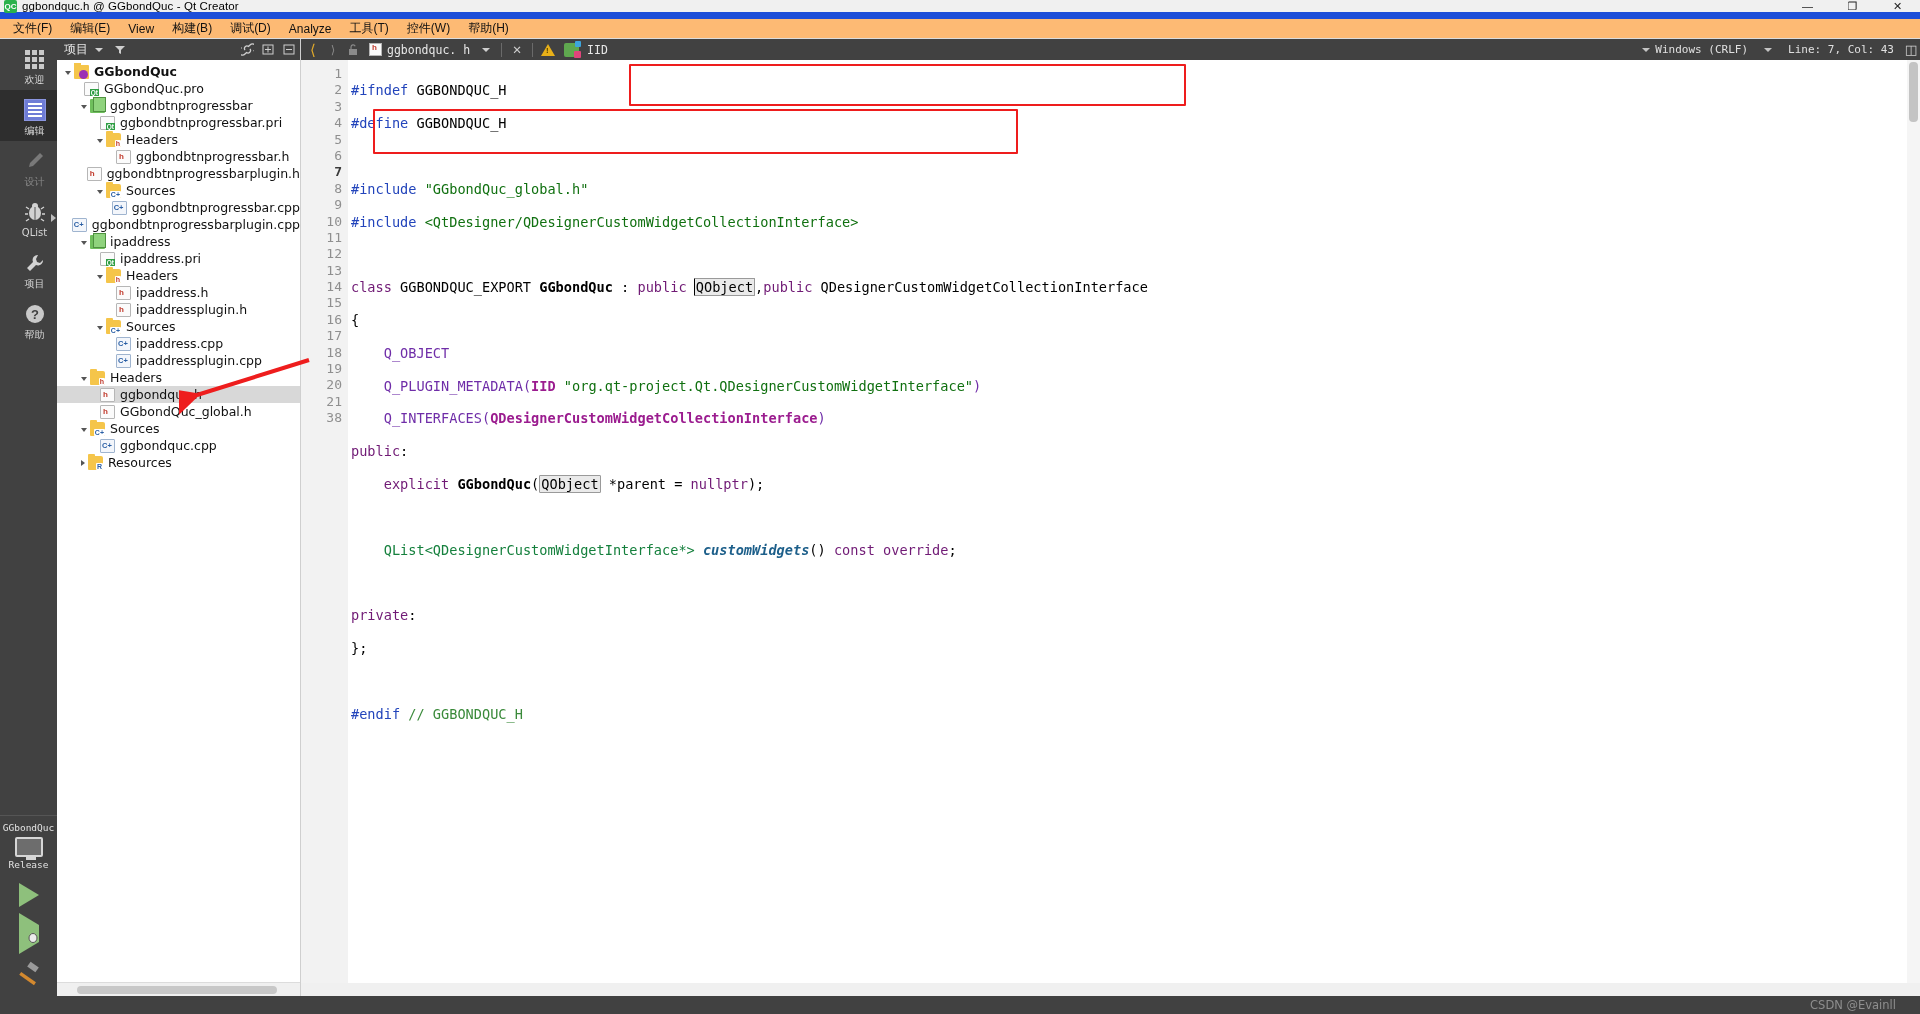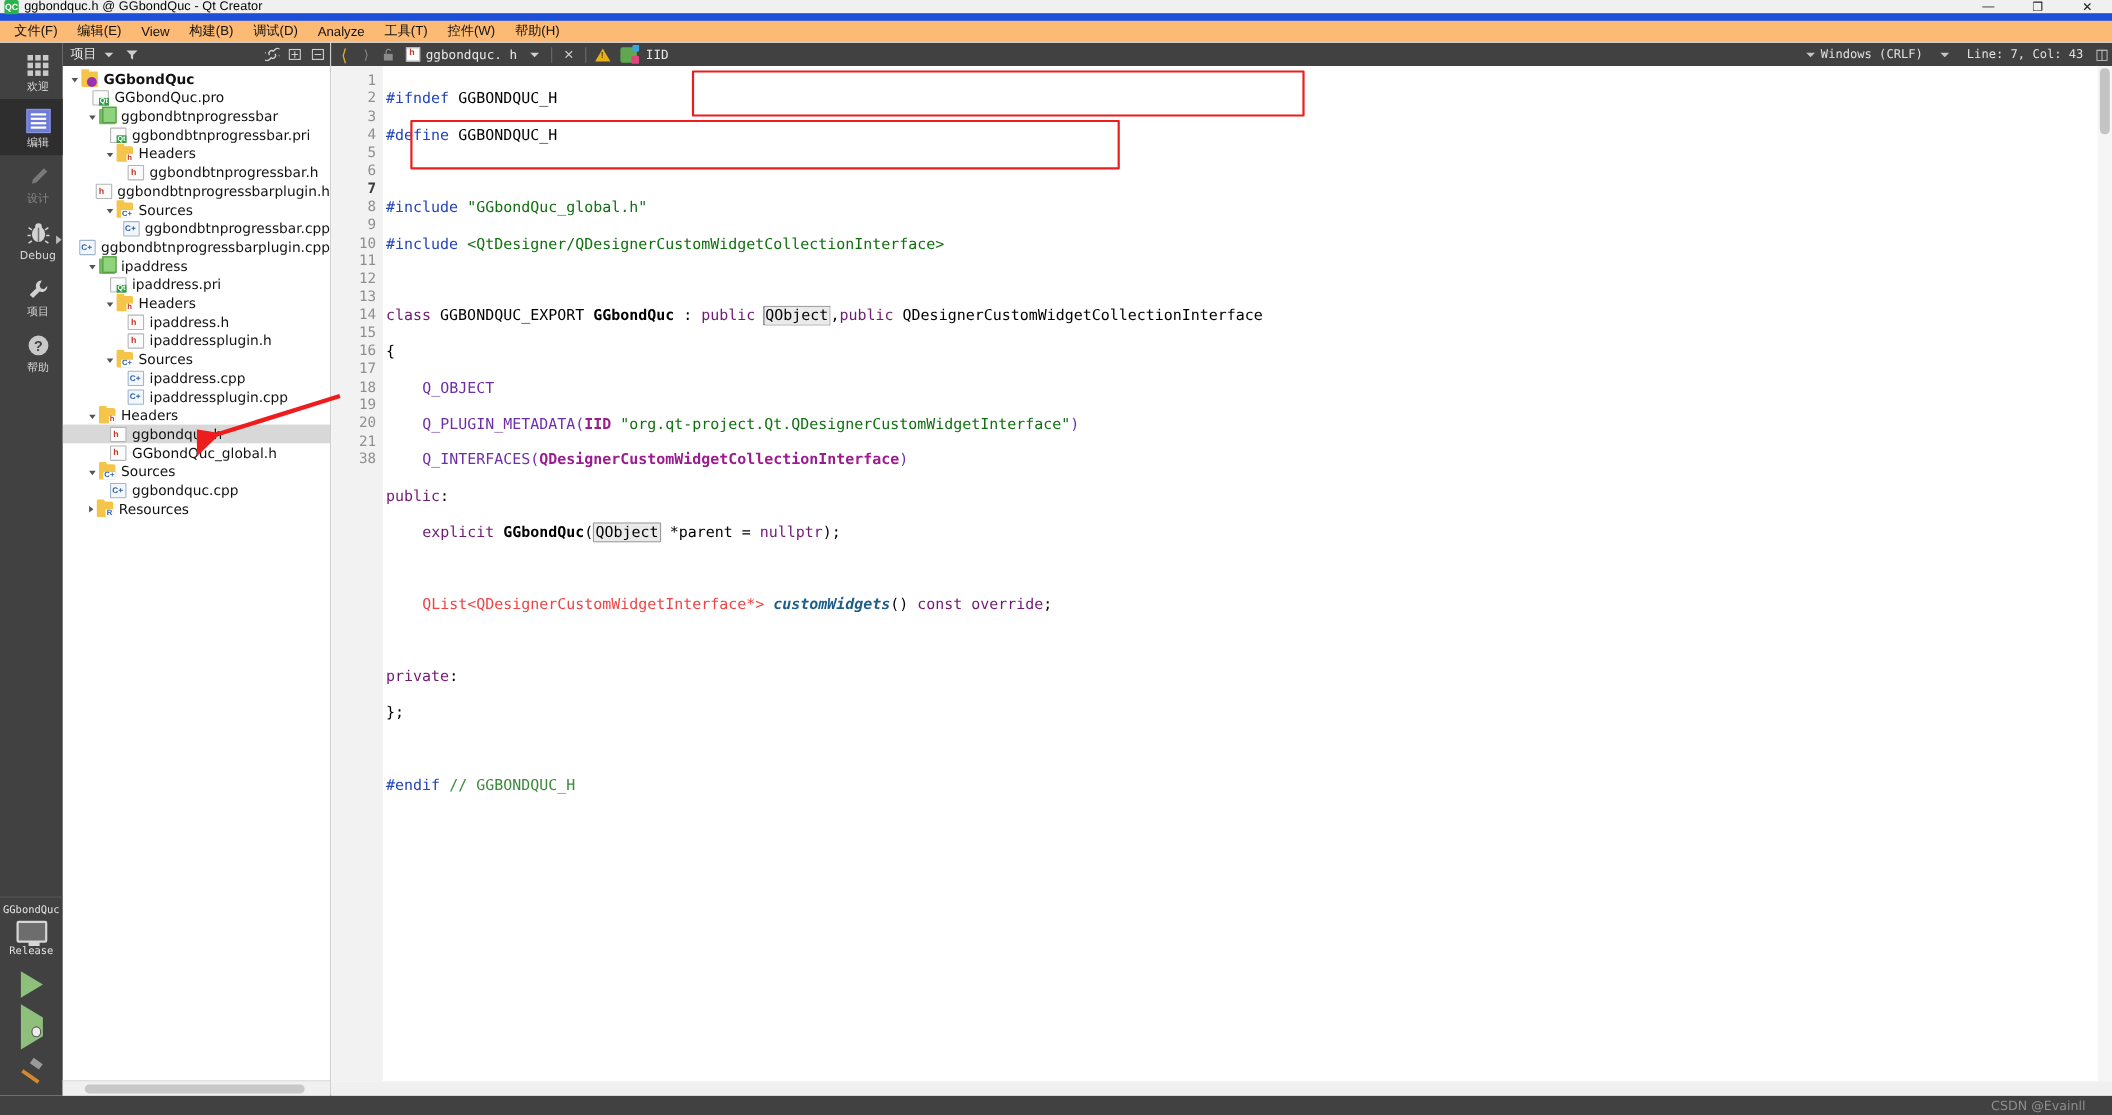--- a/index.html
+++ b/index.html
@@ -168,21 +168,21 @@
     flex: 1; padding: 6px 0 0 3px; font-family: "DejaVu Sans Mono", monospace;
     font-size: 13.6px; line-height: 16.4px; white-space: pre; color: #000; position: relative;
     overflow: hidden;
   }
   .code .ln { height: 16.4px; }
   .kw { color: #701a75; }
   .pre { color: #2244bb; }
   .str { color: #107010; }
   .macro { color: #6f2da8; }
   .macro-b { color: #9b1c8f; font-weight: bold; }
-  .type { color: #ef4444; }
+  .type { color: #15803d; }
   .cls { color: #000; font-weight: bold; }
   .fn { color: #1d5f8a; font-weight: bold; font-style: italic; }
   .plain { color: #000; }
   .boxed {
     border: 1px solid #9a9a9a; background: #eaeaea; padding: 0 1px; border-radius: 1px;
   }
   .cursor-mark { border-left: 1.5px solid #000; margin-left: -1px; }
   .redbox {
     position: absolute; border: 2px solid #ee1d1d; pointer-events: none; border-radius: 1px;
   }
@@ -273,21 +273,21 @@
 
     <div class="mode">
       <div class="glyph">
         <svg width="22" height="22" viewBox="0 0 22 22">
           <ellipse cx="11" cy="12" rx="6" ry="7" fill="#d2d2d2"></ellipse>
           <circle cx="11" cy="5" r="3" fill="#d2d2d2"></circle>
           <rect x="10.3" y="6" width="1.4" height="13" fill="#777"></rect>
           <path d="M5 8l-3-2M17 8l3-2M4 13H1M18 13h3M5 18l-3 2M17 18l3 2" stroke="#d2d2d2" stroke-width="1.4" fill="none"></path>
         </svg>
       </div>
-      <div class="lbl">Debug</div>
+      <div class="lbl">QList</div>
       <div class="arrow"></div>
     </div>
 
     <div class="mode">
       <div class="glyph">
         <svg width="22" height="22" viewBox="0 0 22 22">
           <path d="M14 3a5 5 0 00-5 7L3 16l3 3 6-6a5 5 0 007-5l-3 3-3-1-1-3z" fill="#d2d2d2"></path>
         </svg>
       </div>
       <div class="lbl">项目</div>

